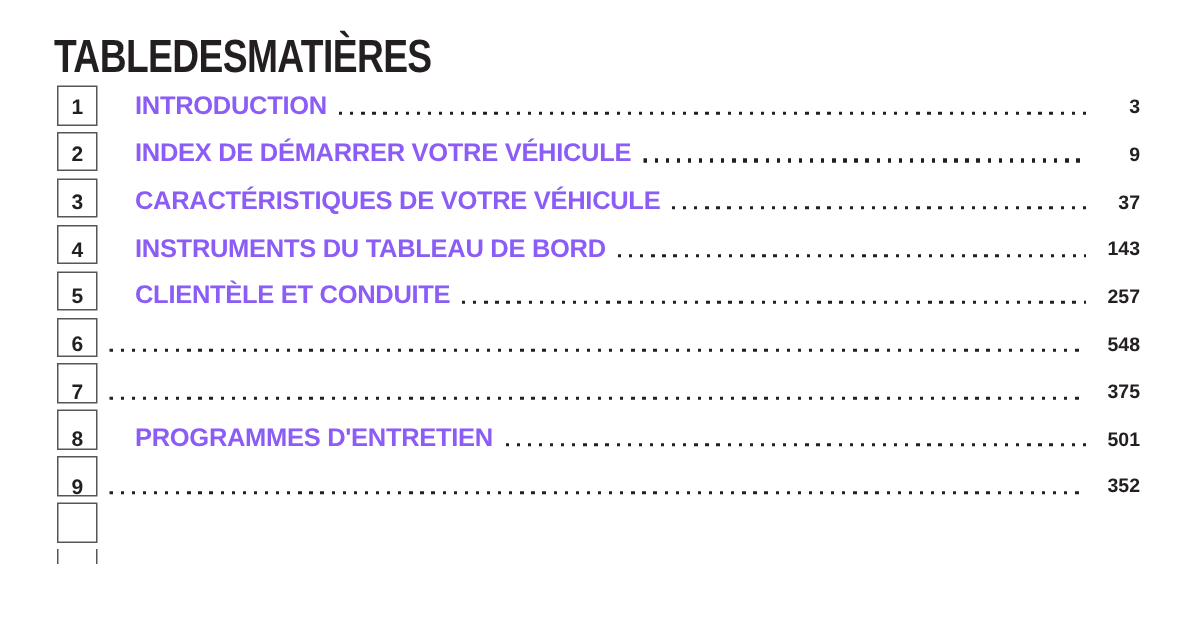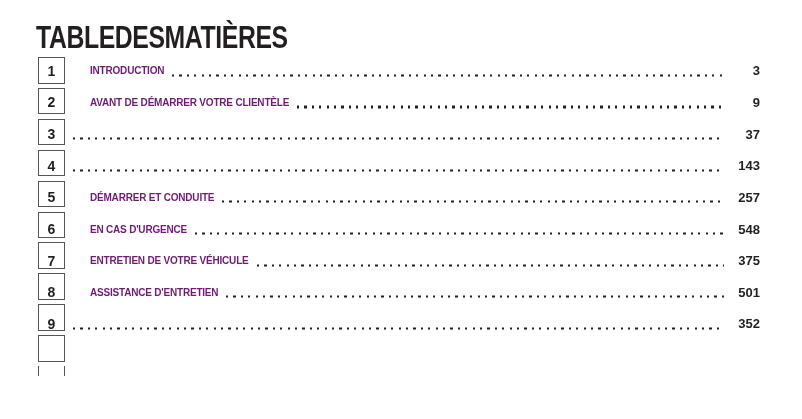--- a/index.html
+++ b/index.html
@@ -69,25 +69,25 @@
   .row .num {
     margin-left: 38px;
     width: 27px;
     text-align: center;
     font-size: 14px;
     font-weight: 700;
     color: #231f20;
   }
   .row .label {
     margin-left: 25px;
-    font-size: 10px;
+    font-size: 17px;
     font-weight: 700;
     letter-spacing: -0.2px;
     white-space: nowrap;
-    color: #701a75;
+    color: #8b5cf6;
   }
   .row .leader {
     flex: 1;
     height: 2.2px;
     margin: 0 10px 0 8px;
     align-self: center;
     transform: translateY(4.5px);
     background-image: repeating-linear-gradient(
       to right,
       #231f20 0px, #231f20 2.2px,
@@ -127,61 +127,61 @@
 
     <div class="row">
       <span class="num">1</span>
       <span class="label">INTRODUCTION</span>
       <span class="leader"></span>
       <span class="pagenum">3</span>
     </div>
 
     <div class="row">
       <span class="num">2</span>
-      <span class="label">AVANT DE DÉMARRER VOTRE CLIENTÈLE</span>
+      <span class="label">INDEX DE DÉMARRER VOTRE VÉHICULE</span>
       <span class="leader"></span>
       <span class="pagenum">9</span>
     </div>
 
     <div class="row">
       <span class="num">3</span>
+      <span class="label">CARACTÉRISTIQUES DE VOTRE VÉHICULE</span>
       <span class="leader"></span>
       <span class="pagenum">37</span>
     </div>
 
     <div class="row">
       <span class="num">4</span>
+      <span class="label">INSTRUMENTS DU TABLEAU DE BORD</span>
       <span class="leader"></span>
       <span class="pagenum">143</span>
     </div>
 
     <div class="row">
       <span class="num">5</span>
-      <span class="label">DÉMARRER ET CONDUITE</span>
+      <span class="label">CLIENTÈLE ET CONDUITE</span>
       <span class="leader"></span>
       <span class="pagenum">257</span>
     </div>
 
     <div class="row">
       <span class="num">6</span>
-      <span class="label">EN CAS D'URGENCE</span>
       <span class="leader"></span>
       <span class="pagenum">548</span>
     </div>
 
     <div class="row">
       <span class="num">7</span>
-      <span class="label">ENTRETIEN DE VOTRE VÉHICULE</span>
       <span class="leader"></span>
       <span class="pagenum">375</span>
     </div>
 
     <div class="row">
       <span class="num">8</span>
-      <span class="label">ASSISTANCE D'ENTRETIEN</span>
+      <span class="label">PROGRAMMES D'ENTRETIEN</span>
       <span class="leader"></span>
       <span class="pagenum">501</span>
     </div>
 
     <div class="row">
       <span class="num">9</span>
       <span class="leader"></span>
       <span class="pagenum">352</span>
     </div>
 

